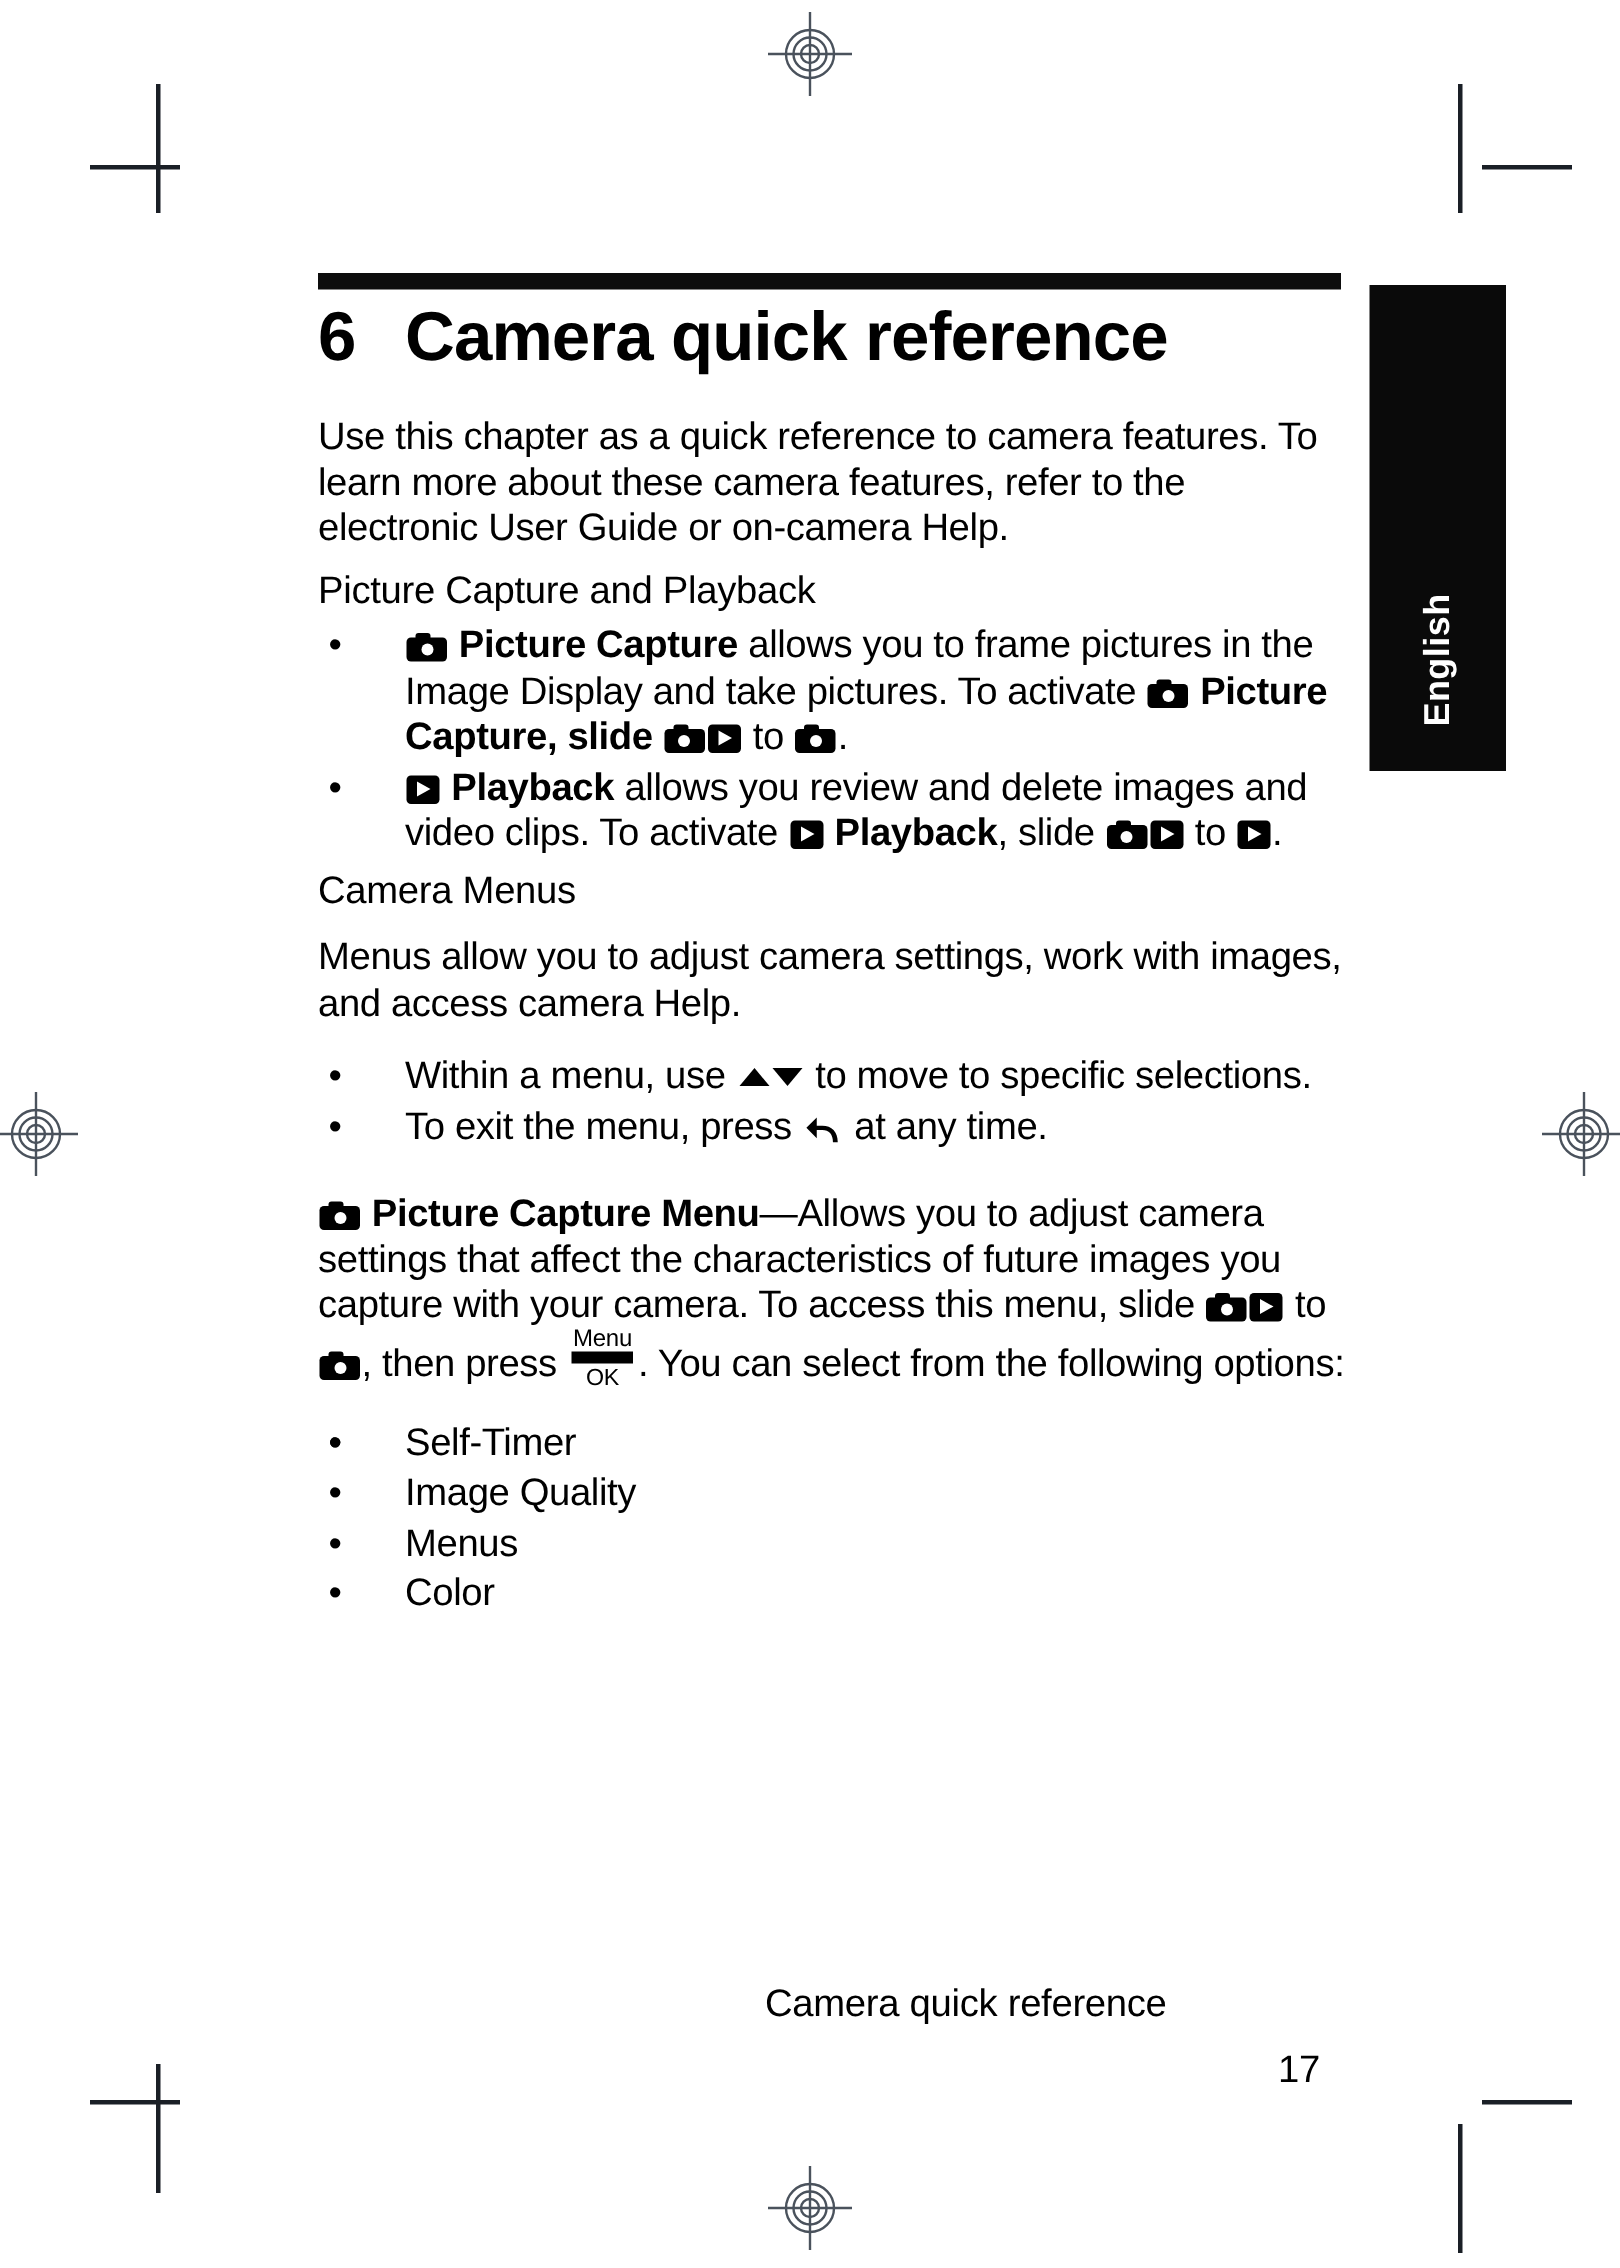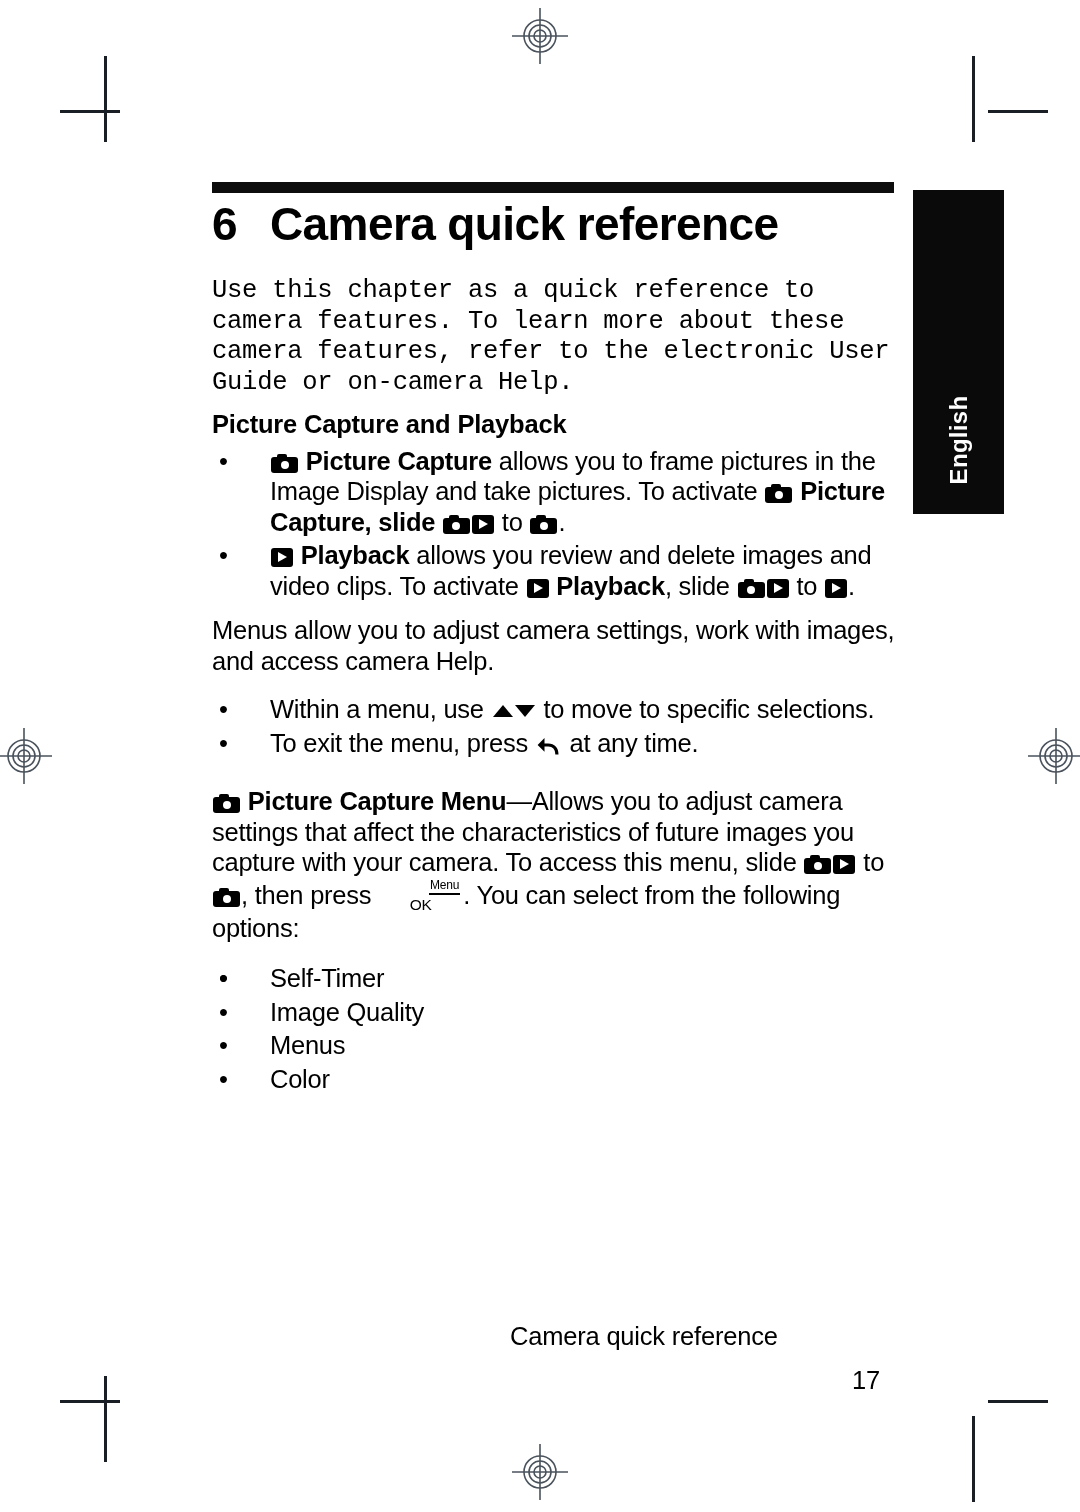--- a/index.html
+++ b/index.html
@@ -68,26 +68,26 @@
     width: 690px;
     font-size: 25.5px;
     line-height: 30.5px;
     letter-spacing: -0.25px;
   }
 
   p.para {
     margin: 0;
     padding: 0;
   }
-  p.intro { margin-bottom: 11px; font-family: Liberation Mono, monospace; }
+  p.intro { margin-bottom: 11px; }
 
   h2.sub {
     margin: 8px 0 0 0;
     font-size: 25.5px;
-    font-weight: bold;
+    font-weight: normal;
     line-height: 30.5px;
     letter-spacing: -0.2px;
   }
 
   ul.bullets {
     list-style: none;
     margin: 6px 0 0 0;
     padding: 0;
   }
   ul.bullets li {
@@ -214,26 +214,25 @@
   
   .ic-menuok {
     display: inline-block;
     vertical-align: -6px;
     text-align: center;
     margin: 0 3px;
     line-height: 1;
   }
   .ic-menuok .top {
     display: block;
-    font-size: 12px;
+    font-size: 16px;
     line-height: 14px;
-    border-bottom: 2px solid #000000;
+    border-bottom: 8px solid #000000;
     padding: 0 1px 1px 1px;
     letter-spacing: -0.2px;
-    margin-left: 48px;
   }
   .ic-menuok .bot {
     display: block;
     font-size: 15.5px;
     line-height: 17px;
     padding-top: 1px;
     letter-spacing: -0.2px;
   }
 
   
@@ -370,20 +369,21 @@
         <span class="b">Picture Capture</span><span> allows you to frame pictures in the Image Display and take pictures. To activate </span><span class="ic ic-cam"><span class="bump"></span><span class="body"></span><span class="lens"></span></span>
         <span class="b">Picture Capture</span><span class="b">, slide </span><span class="ic ic-cam"><span class="bump"></span><span class="body"></span><span class="lens"></span></span><span class="ic ic-play"><span class="body"></span><span class="tri"></span></span><span> to </span><span class="ic ic-cam"><span class="bump"></span><span class="body"></span><span class="lens"></span></span><span>.</span>
       </li>
       <li>
         <span class="dot">•</span><span class="ic ic-play"><span class="body"></span><span class="tri"></span></span>
         <span class="b">Playback</span><span> allows you review and delete images and video clips. To activate </span><span class="ic ic-play"><span class="body"></span><span class="tri"></span></span>
         <span class="b">Playback</span><span>, slide </span><span class="ic ic-cam"><span class="bump"></span><span class="body"></span><span class="lens"></span></span><span class="ic ic-play"><span class="body"></span><span class="tri"></span></span><span> to </span><span class="ic ic-play"><span class="body"></span><span class="tri"></span></span><span>.</span>
       </li>
     </ul>
 
+    <h2 class="sub">Camera Menus</h2>
 
     <div class="gap-sm"></div>
     <p class="para">Menus allow you to adjust camera settings, work with images, and access camera Help.</p>
 
     <ul class="bullets" style="margin-top:18px;">
       <li>
         <span class="dot">•</span><span>Within a menu, use </span><span class="ic ic-ud"><span class="up"></span><span class="dn"></span></span><span> to move to specific selections.</span>
       </li>
       <li>
         <span class="dot">•</span><span>To exit the menu, press </span><span class="ic ic-back"><svg width="24" height="22" viewBox="0 0 24 22">

